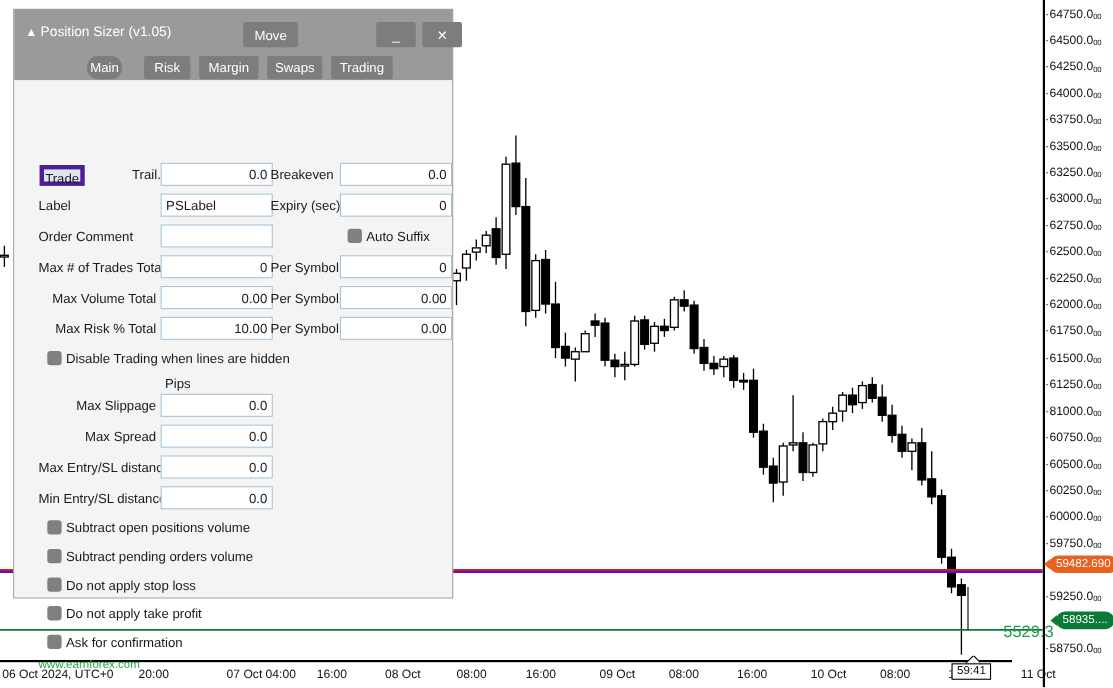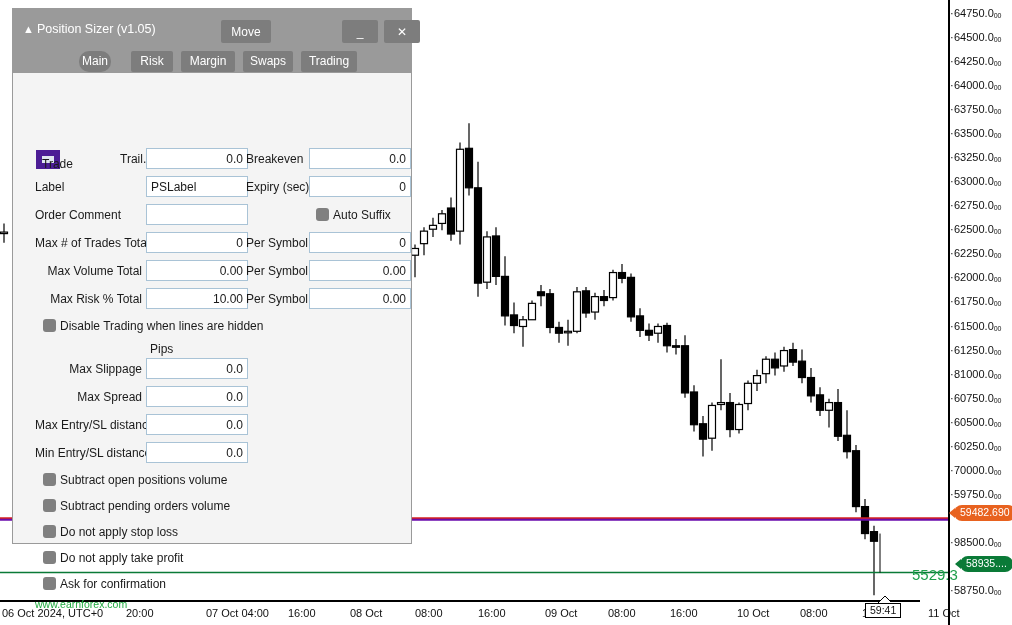--- a/index.html
+++ b/index.html
@@ -209,23 +209,23 @@
     text-align: right;
     padding: 0 4px;
     font-family: "Liberation Sans", sans-serif;
     outline: none;
   }
   .inp.left { text-align: left; }
 
   #btn-trade {
     position: absolute;
     left: 23px; top: 77px;
-    width: 24px; height: 19px;
+    width: 41px; height: 19px;
     background: #dfe5ef;
-    border: 6px solid #4c1d95;
+    border: 4px solid #4c1d95;
     box-sizing: border-box;
     font-size: 12px;
     color: #1a1a1a;
     line-height: 17px;
     text-align: center;
     cursor: pointer;
     padding: 0;
     font-family: "Liberation Sans", sans-serif;
   }
 
@@ -485,23 +485,23 @@
       <div class="price-tick" style="top: 224.213px;"><span class="tk">·</span><span>62500.0</span><span class="sub">00</span></div>
       <div class="price-tick" style="top: 248.291px;"><span class="tk">·</span><span>62250.0</span><span class="sub">00</span></div>
       <div class="price-tick" style="top: 272.368px;"><span class="tk">·</span><span>62000.0</span><span class="sub">00</span></div>
       <div class="price-tick" style="top: 296.445px;"><span class="tk">·</span><span>61750.0</span><span class="sub">00</span></div>
       <div class="price-tick" style="top: 320.522px;"><span class="tk">·</span><span>61500.0</span><span class="sub">00</span></div>
       <div class="price-tick" style="top: 344.599px;"><span class="tk">·</span><span>61250.0</span><span class="sub">00</span></div>
       <div class="price-tick" style="top: 368.676px;"><span class="tk">·</span><span>81000.0</span><span class="sub">00</span></div>
       <div class="price-tick" style="top: 392.753px;"><span class="tk">·</span><span>60750.0</span><span class="sub">00</span></div>
       <div class="price-tick" style="top: 416.83px;"><span class="tk">·</span><span>60500.0</span><span class="sub">00</span></div>
       <div class="price-tick" style="top: 440.907px;"><span class="tk">·</span><span>60250.0</span><span class="sub">00</span></div>
-      <div class="price-tick" style="top: 464.984px;"><span class="tk">·</span><span>70000.0</span><span class="sub">00</span></div>
+      <div class="price-tick" style="top: 464.984px;"><span class="tk">·</span><span>60000.0</span><span class="sub">00</span></div>
       <div class="price-tick" style="top: 489.061px;"><span class="tk">·</span><span>59750.0</span><span class="sub">00</span></div>
-      <div class="price-tick" style="top: 537.215px;"><span class="tk">·</span><span>98500.0</span><span class="sub">00</span></div>
+      <div class="price-tick" style="top: 537.215px;"><span class="tk">·</span><span>59250.0</span><span class="sub">00</span></div>
       <div class="price-tick" style="top: 585.369px;"><span class="tk">·</span><span>58750.0</span><span class="sub">00</span></div>
     </div>
 
   <div id="bid-bubble" class="price-bubble" style="left:954px; top:505px;">
     <span class="arrow"></span>
     <span>59482.690</span>
   </div>
   <div id="ask-bubble" class="price-bubble" style="left:960px; top:556px;">
     <span class="arrow"></span>
     <span>58935....</span>

